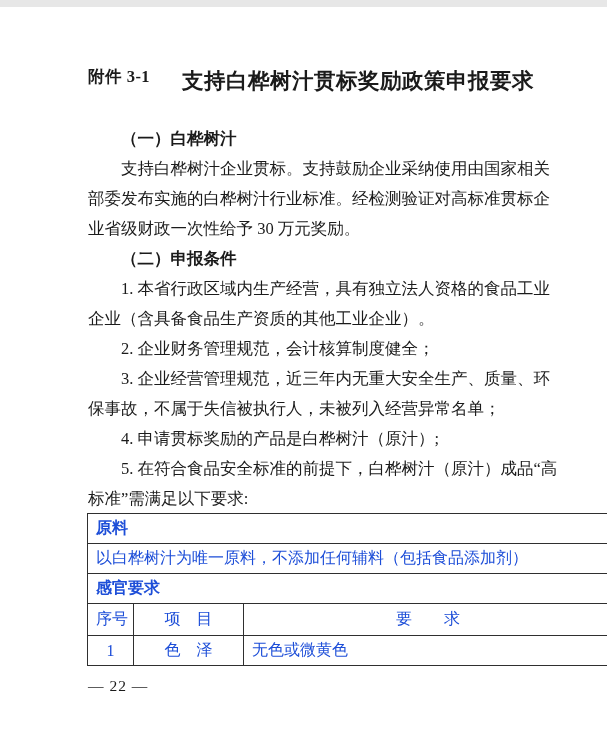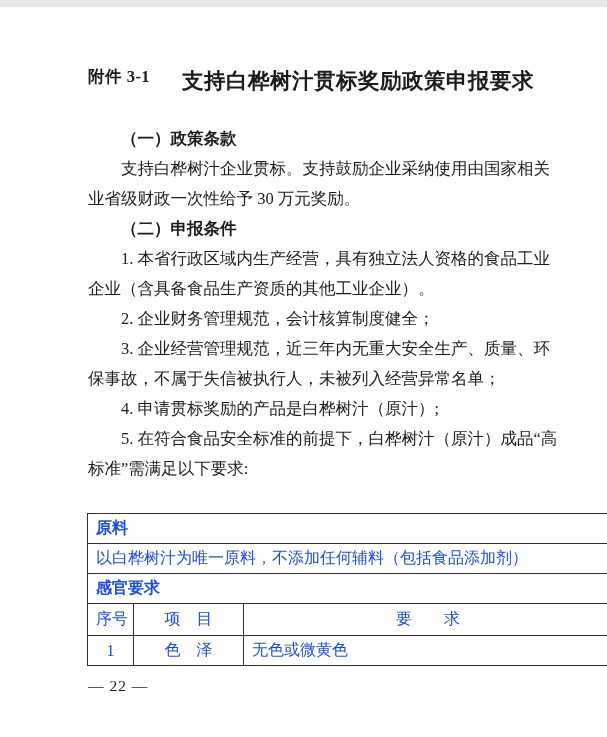--- a/index.html
+++ b/index.html
@@ -95,22 +95,23 @@
 
 <div class="page">
 
   <div class="scan-strip"></div>
 
   <div class="annex">附件 3-1</div>
 
   <div class="doc-title">支持白桦树汁贯标奖励政策申报要求</div>
 
   <div class="bodytext">
-    <div class="bline indent sect">（一）政策条款</div>
+    <div class="bline indent sect">（一）白桦树汁</div>
     <div class="bline indent">支持白桦树汁企业贯标。支持鼓励企业采纳使用由国家相关</div>
+    <div class="bline">部委发布实施的白桦树汁行业标准。经检测验证对高标准贯标企</div>
     <div class="bline">业省级财政一次性给予 30 万元奖励。</div>
     <div class="bline indent sect">（二）申报条件</div>
     <div class="bline indent">1. 本省行政区域内生产经营，具有独立法人资格的食品工业</div>
     <div class="bline">企业（含具备食品生产资质的其他工业企业）。</div>
     <div class="bline indent">2. 企业财务管理规范，会计核算制度健全；</div>
     <div class="bline indent">3. 企业经营管理规范，近三年内无重大安全生产、质量、环</div>
     <div class="bline">保事故，不属于失信被执行人，未被列入经营异常名单；</div>
     <div class="bline indent">4. 申请贯标奖励的产品是白桦树汁（原汁）;</div>
     <div class="bline indent">5. 在符合食品安全标准的前提下，白桦树汁（原汁）成品“高</div>
     <div class="bline">标准”需满足以下要求:</div>

